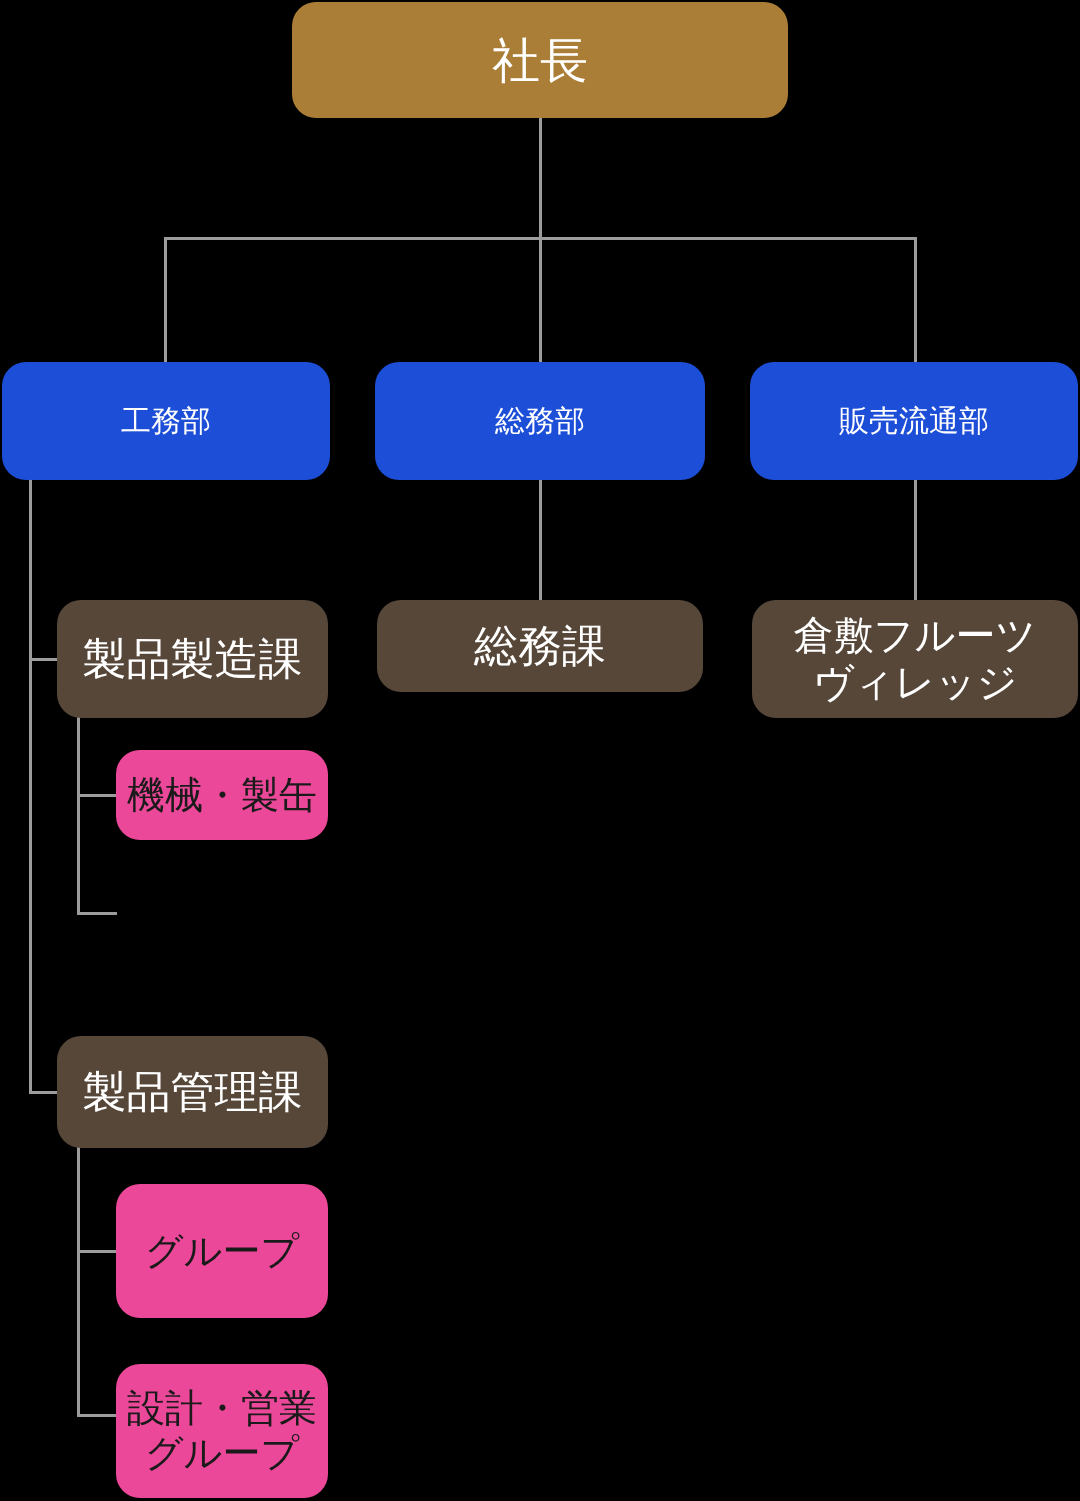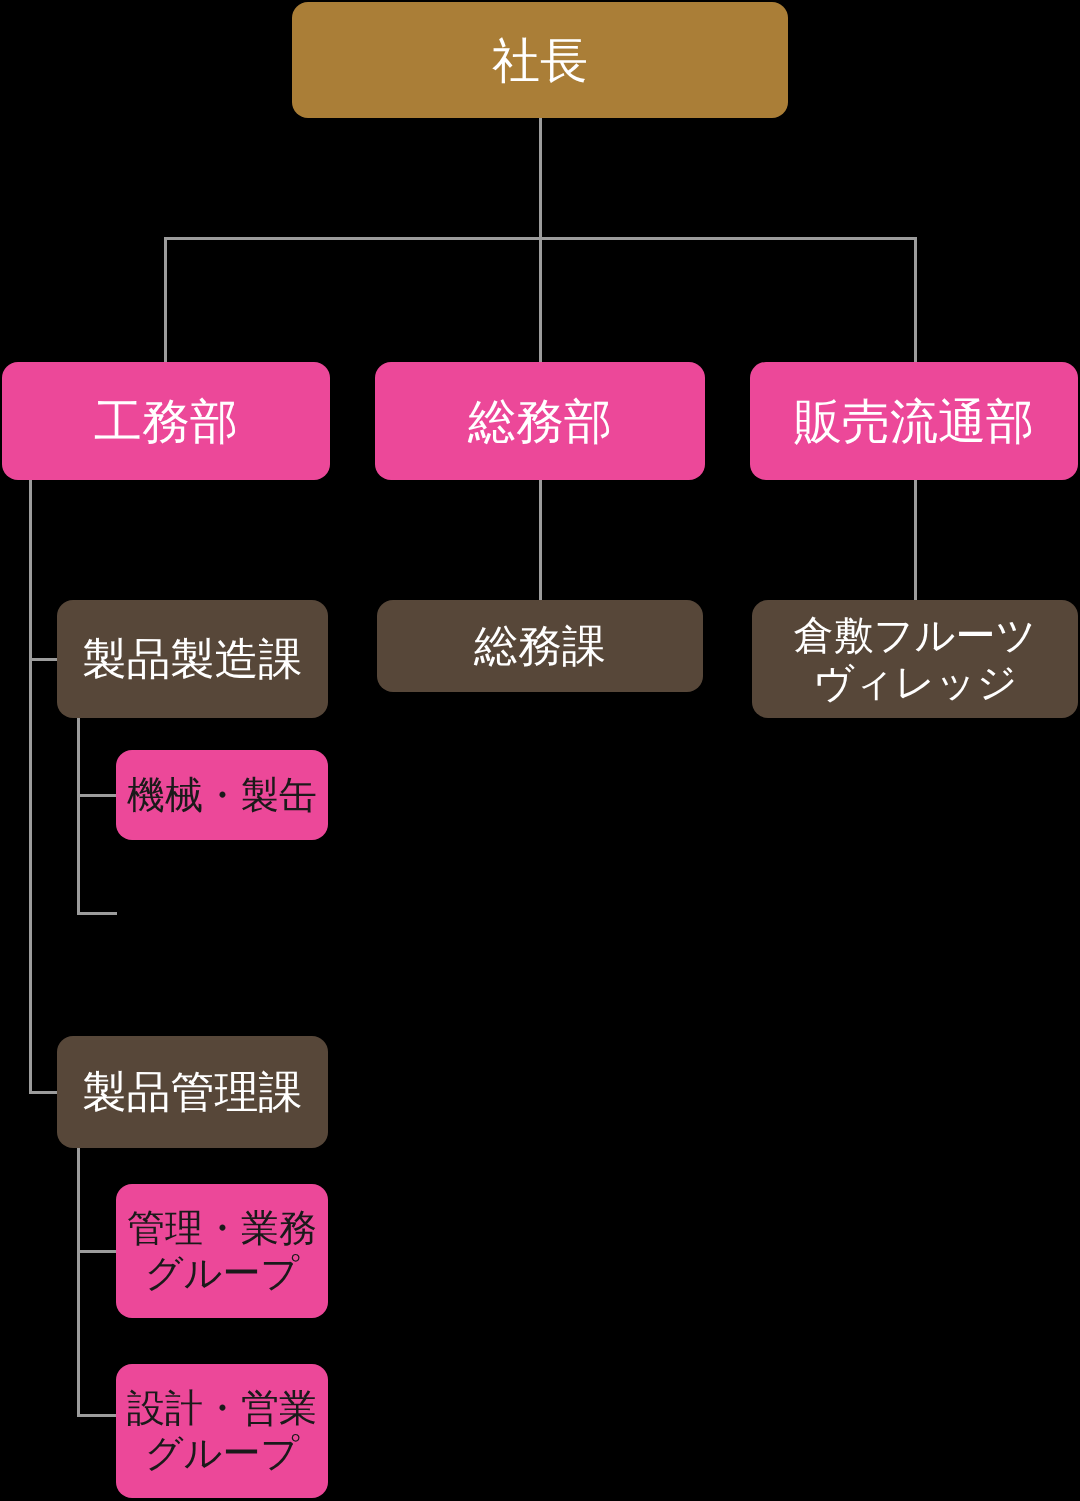--- a/index.html
+++ b/index.html
@@ -17,37 +17,37 @@
   
   .vline, .hline {
     position: absolute;
     background: #9C9C9C;
   }
   .vline { width: 3px; }
   .hline { height: 3px; }
   
   .node {
     position: absolute;
-    border-radius: 16px;
+    border-radius: 24px;
     display: flex;
     flex-direction: column;
     align-items: center;
     justify-content: center;
     text-align: center;
     line-height: 1.18;
   }
   .node-president {
     background: #AA7E37;
     color: #FFFFFF;
     font-size: 48px;
   }
   .node-dept {
-    background: #ec4899;
+    background: #1d4ed8;
     color: #FFFFFF;
-    font-size: 48px;
+    font-size: 30px;
     justify-content: center;
   }
   .node-section {
     background: #574739;
     color: #FFFFFF;
     font-size: 44px;
   }
   .node-section.two-line { font-size: 40px; }
   .node-group {
     background: #ec4899;
@@ -106,21 +106,20 @@
   </div>
   <div class="node node-section two-line" style="left:752px; top:600px; width:326px; height:118px;">
     <span>倉敷フルーツ</span>
     <span>ヴィレッジ</span>
   </div>
 
   <div class="node node-group" style="left:116px; top:750px; width:212px; height:90px;">
     <span>機械・製缶</span>
   </div>
   <div class="node node-group" style="left:116px; top:1184px; width:212px; height:134px;">
-    <span>管理・業務</span>
     <span>グループ</span>
   </div>
   <div class="node node-group" style="left:116px; top:1348px; width:212px; height:134px;margin-top:16px;">
     <span>設計・営業</span>
     <span>グループ</span>
   </div>
 
 </div>
 
 </body></html>

